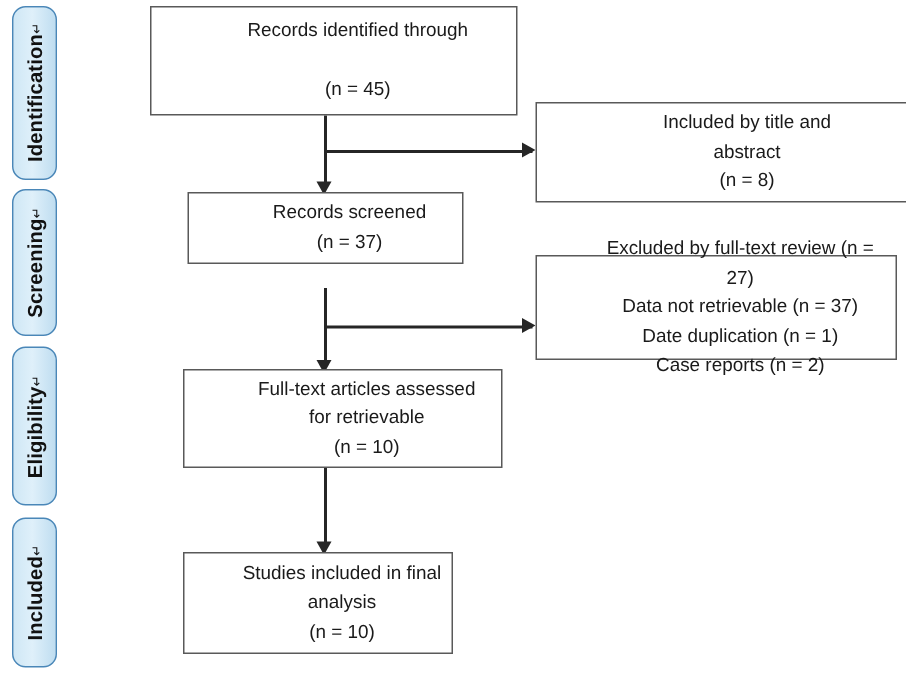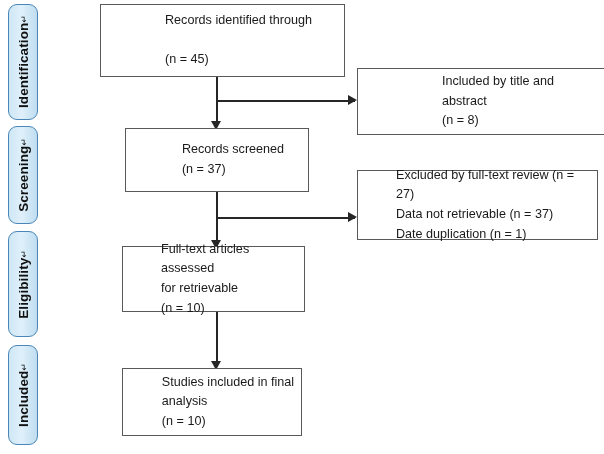--- a/index.html
+++ b/index.html
@@ -45,20 +45,21 @@
 
   
   .flow-box {
     position: absolute;
     box-sizing: border-box;
     border: 1.4px solid #595959;
     background: #ffffff;
     display: flex;
     align-items: center;
     justify-content: center;
+    text-align: center;
     padding-left: 32px;
   }
   .flow-box .box-text {
     font-size: 12.6px;
     color: #1a1a1a;
     line-height: 1.55;
     padding: 0 6px;
   }
 
   
@@ -134,36 +135,37 @@
   </div>
 
   <div class="flow-box" style="left:357px; top:68px; width:250px; height:67px;">
     <div class="box-text">
       <span>Included by title and</span><br>
       <span>abstract</span><br>
       <span>(n = 8)</span>
     </div>
   </div>
 
-  <div class="flow-box" style="left:125px; top:128px; width:184px; height:64px;">
+  <div class="flow-box" style="left:125px; top:128px; width:184px; height:48px;">
     <div class="box-text">
       <span>Records screened</span><br>
       <span>(n = 37)</span>
     </div>
   </div>
 
   <div class="flow-box" style="left:357px; top:170px; width:241px; height:70px;">
     <div class="box-text">
       <span>Excluded by full-text review (n = 27)</span><br>
       <span>Data not retrievable (n = 37)</span><br>
       <span>Date duplication (n = 1)</span><br>
+      <span>Case reports (n = 2)</span>
     </div>
   </div>
 
-  <div class="flow-box" style="left:122px; top:246px; width:183px; height:66px;">
+  <div class="flow-box" style="left:122px; top:246px; width:213px; height:66px;">
     <div class="box-text">
       <span>Full-text articles assessed</span><br>
       <span>for retrievable</span><br>
       <span>(n = 10)</span>
     </div>
   </div>
 
   <div class="flow-box" style="left:122px; top:368px; width:180px; height:68px;">
     <div class="box-text">
       <span>Studies included in final</span><br>

